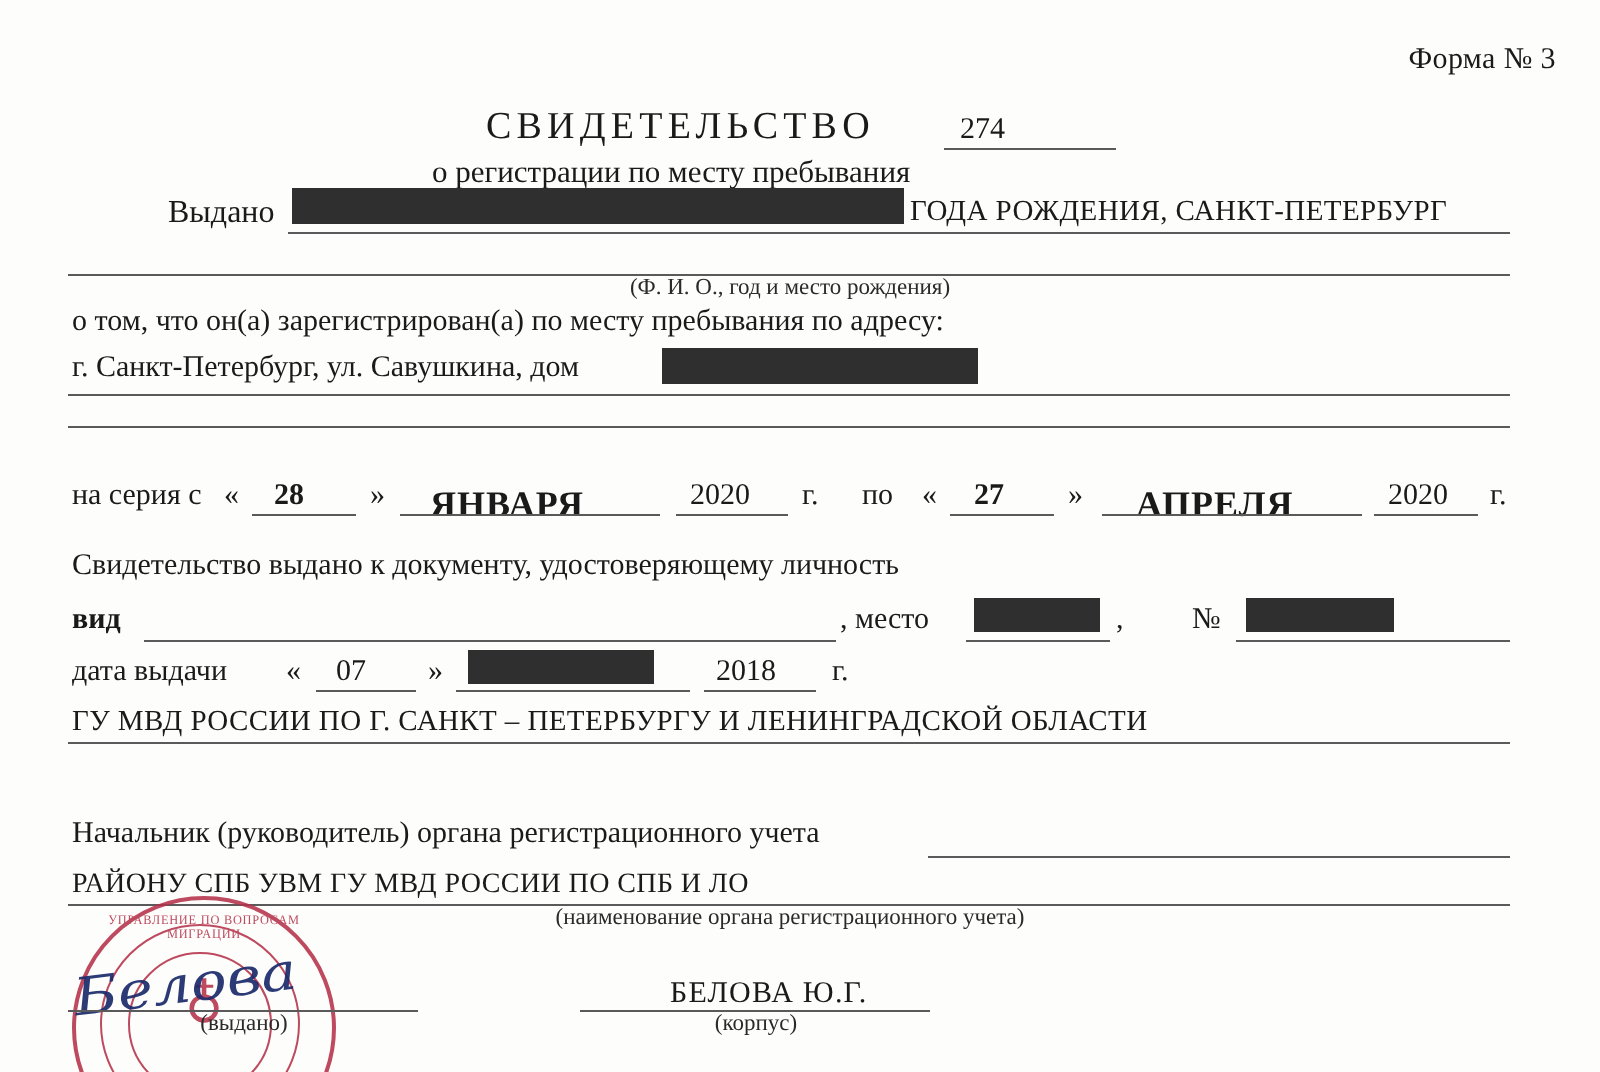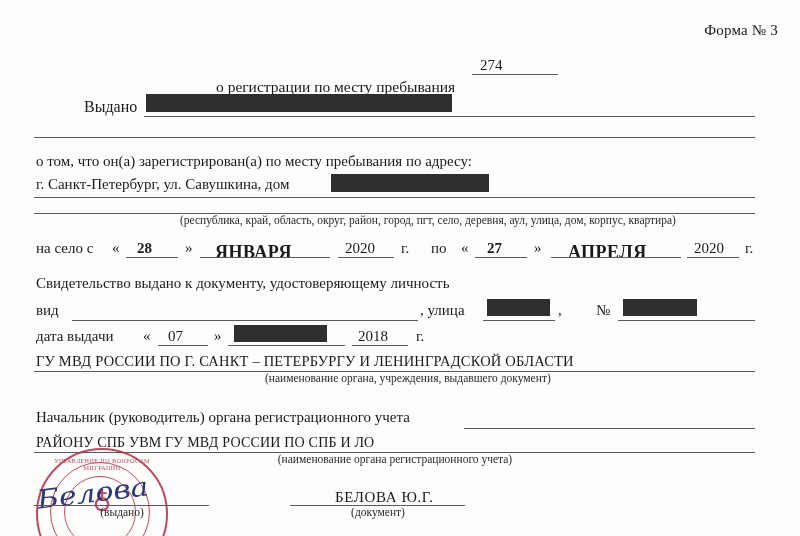--- a/index.html
+++ b/index.html
@@ -135,39 +135,41 @@
     opacity: 0.92;
   }
 </style>
 </head>
 <body>
 
 <div id="page">
 
   <div class="txt form-no">Форма № 3</div>
 
+  <div class="txt title">СВИДЕТЕЛЬСТВО</div>
   <div class="txt title-num">274</div>
   <div class="line" style="left:472px; top:74px; width:86px;"></div>
   <div class="txt subtitle">о регистрации по месту пребывания</div>
 
   <div class="txt vydano">Выдано</div>
   <div class="redact" style="left:146px; top:94px; width:306px; height:18px;"></div>
+  <div class="txt birth-line">ГОДА РОЖДЕНИЯ, САНКТ-ПЕТЕРБУРГ</div>
   <div class="line" style="left:144px; top:116px; width:611px;"></div>
 
   <div class="line" style="left:34px; top:137px; width:721px;"></div>
+  <div class="txt caption" style="left:275px; top:138px; width:240px;">(Ф. И. О., год и место рождения)</div>
 
   <div class="txt body-txt" style="left:36px; top:153px;">о том, что он(а) зарегистрирован(а) по месту пребывания по адресу:</div>
 
   <div class="txt body-txt" style="left:36px; top:176px;">г. Санкт-Петербург, ул. Савушкина, дом</div>
   <div class="redact" style="left:331px; top:174px; width:158px; height:18px;"></div>
   <div class="line" style="left:34px; top:197px; width:721px;"></div>
   <div class="line" style="left:34px; top:213px; width:721px;"></div>
-  <div class="txt caption" style="left:180px; top:214px; width:430px;">(республика, край, область, округ, район, город, пгт, село, деревня, аул, улица, дом, корпус, квартира)</div>
-
-  <div class="txt body-txt" style="left:36px; top:240px;">на село с</div>
+
+  <div class="txt body-txt" style="left:36px; top:240px;">на серия с</div>
   <div class="txt body-txt" style="left:112px; top:240px;">«</div>
   <div class="txt body-txt" style="left:137px; top:240px; font-weight:bold;">28</div>
   <div class="line" style="left:126px; top:257px; width:52px;"></div>
   <div class="txt body-txt" style="left:185px; top:240px;">»</div>
   <div class="txt small-caps-txt" style="left:215px; top:242px; font-weight:bold; letter-spacing:0.5px;">ЯНВАРЯ</div>
   <div class="line" style="left:200px; top:257px; width:130px;"></div>
   <div class="txt body-txt" style="left:345px; top:240px;">2020</div>
   <div class="line" style="left:338px; top:257px; width:56px;"></div>
   <div class="txt body-txt" style="left:401px; top:240px;">г.</div>
   <div class="txt body-txt" style="left:431px; top:240px;text-align:right;">по</div>
@@ -176,44 +178,43 @@
   <div class="line" style="left:475px; top:257px; width:52px;"></div>
   <div class="txt body-txt" style="left:534px; top:240px;">»</div>
   <div class="txt small-caps-txt" style="left:568px; top:242px; font-weight:bold; letter-spacing:0.5px;">АПРЕЛЯ</div>
   <div class="line" style="left:551px; top:257px; width:130px;"></div>
   <div class="txt body-txt" style="left:694px; top:240px;">2020</div>
   <div class="line" style="left:687px; top:257px; width:52px;"></div>
   <div class="txt body-txt" style="left:745px; top:240px;">г.</div>
 
   <div class="txt body-txt" style="left:36px; top:275px;">Свидетельство выдано к документу, удостоверяющему личность</div>
 
-  <div class="txt body-txt" style="left:36px; top:302px;">вид</div>
+  <div class="txt body-txt" style="left:36px; top:302px;font-weight:bold;">вид</div>
   <div class="line" style="left:72px; top:320px; width:346px;"></div>
-  <div class="txt body-txt" style="left:420px; top:302px;">, улица</div>
+  <div class="txt body-txt" style="left:420px; top:302px;">, место</div>
   <div class="redact" style="left:487px; top:299px; width:63px; height:17px;"></div>
   <div class="line" style="left:483px; top:320px; width:72px;"></div>
   <div class="txt body-txt" style="left:558px; top:302px;">,</div>
   <div class="txt body-txt" style="left:596px; top:302px;">№</div>
   <div class="redact" style="left:623px; top:299px; width:74px; height:17px;"></div>
   <div class="line" style="left:618px; top:320px; width:137px;"></div>
 
   <div class="txt body-txt" style="left:36px; top:328px;">дата выдачи</div>
   <div class="txt body-txt" style="left:143px; top:328px;">«</div>
   <div class="txt body-txt" style="left:168px; top:328px;">07</div>
   <div class="line" style="left:158px; top:345px; width:50px;"></div>
   <div class="txt body-txt" style="left:214px; top:328px;">»</div>
   <div class="redact" style="left:234px; top:325px; width:93px; height:17px;"></div>
   <div class="line" style="left:228px; top:345px; width:117px;"></div>
   <div class="txt body-txt" style="left:358px; top:328px;">2018</div>
   <div class="line" style="left:352px; top:345px; width:56px;"></div>
   <div class="txt body-txt" style="left:416px; top:328px;">г.</div>
 
   <div class="txt" style="left:36px; top:353px; font-size:14.5px; letter-spacing:0.2px;">ГУ  МВД  РОССИИ  ПО  Г. САНКТ – ПЕТЕРБУРГУ  И  ЛЕНИНГРАДСКОЙ ОБЛАСТИ</div>
   <div class="line" style="left:34px; top:371px; width:721px;"></div>
-  <div class="txt caption" style="left:265px; top:372px; width:260px;">(наименование органа, учреждения, выдавшего документ)</div>
 
   <div class="txt body-txt" style="left:36px; top:409px;">Начальник (руководитель) органа регистрационного учета</div>
   <div class="line" style="left:464px; top:428px; width:291px;"></div>
   <div class="txt" style="left:36px; top:435px; font-size:14px; letter-spacing:0.2px;">РАЙОНУ СПБ УВМ  ГУ  МВД РОССИИ  ПО СПБ  И  ЛО</div>
   <div class="line" style="left:34px; top:452px; width:721px;"></div>
   <div class="txt caption" style="left:270px; top:453px; width:250px;">(наименование органа регистрационного учета)</div>
 
   <div class="stamp">
     <div class="stamp-inner"></div>
     <div class="stamp-inner2"></div>
@@ -221,15 +222,15 @@
     <div class="stamp-eagle">♁</div>
 
   </div>
 
   <div class="signature">Белова</div>
   <div class="line" style="left:34px; top:505px; width:175px;"></div>
   <div class="txt caption" style="left:82px; top:506px; width:80px;">(выдано)</div>
 
   <div class="txt sig-name" style="left:335px; top:489px;">БЕЛОВА Ю.Г.</div>
   <div class="line" style="left:290px; top:505px; width:175px;"></div>
-  <div class="txt caption" style="left:338px; top:506px; width:80px;">(документ)</div>
+  <div class="txt caption" style="left:338px; top:506px; width:80px;">(корпус)</div>
 
 </div>
 
 </body></html>

